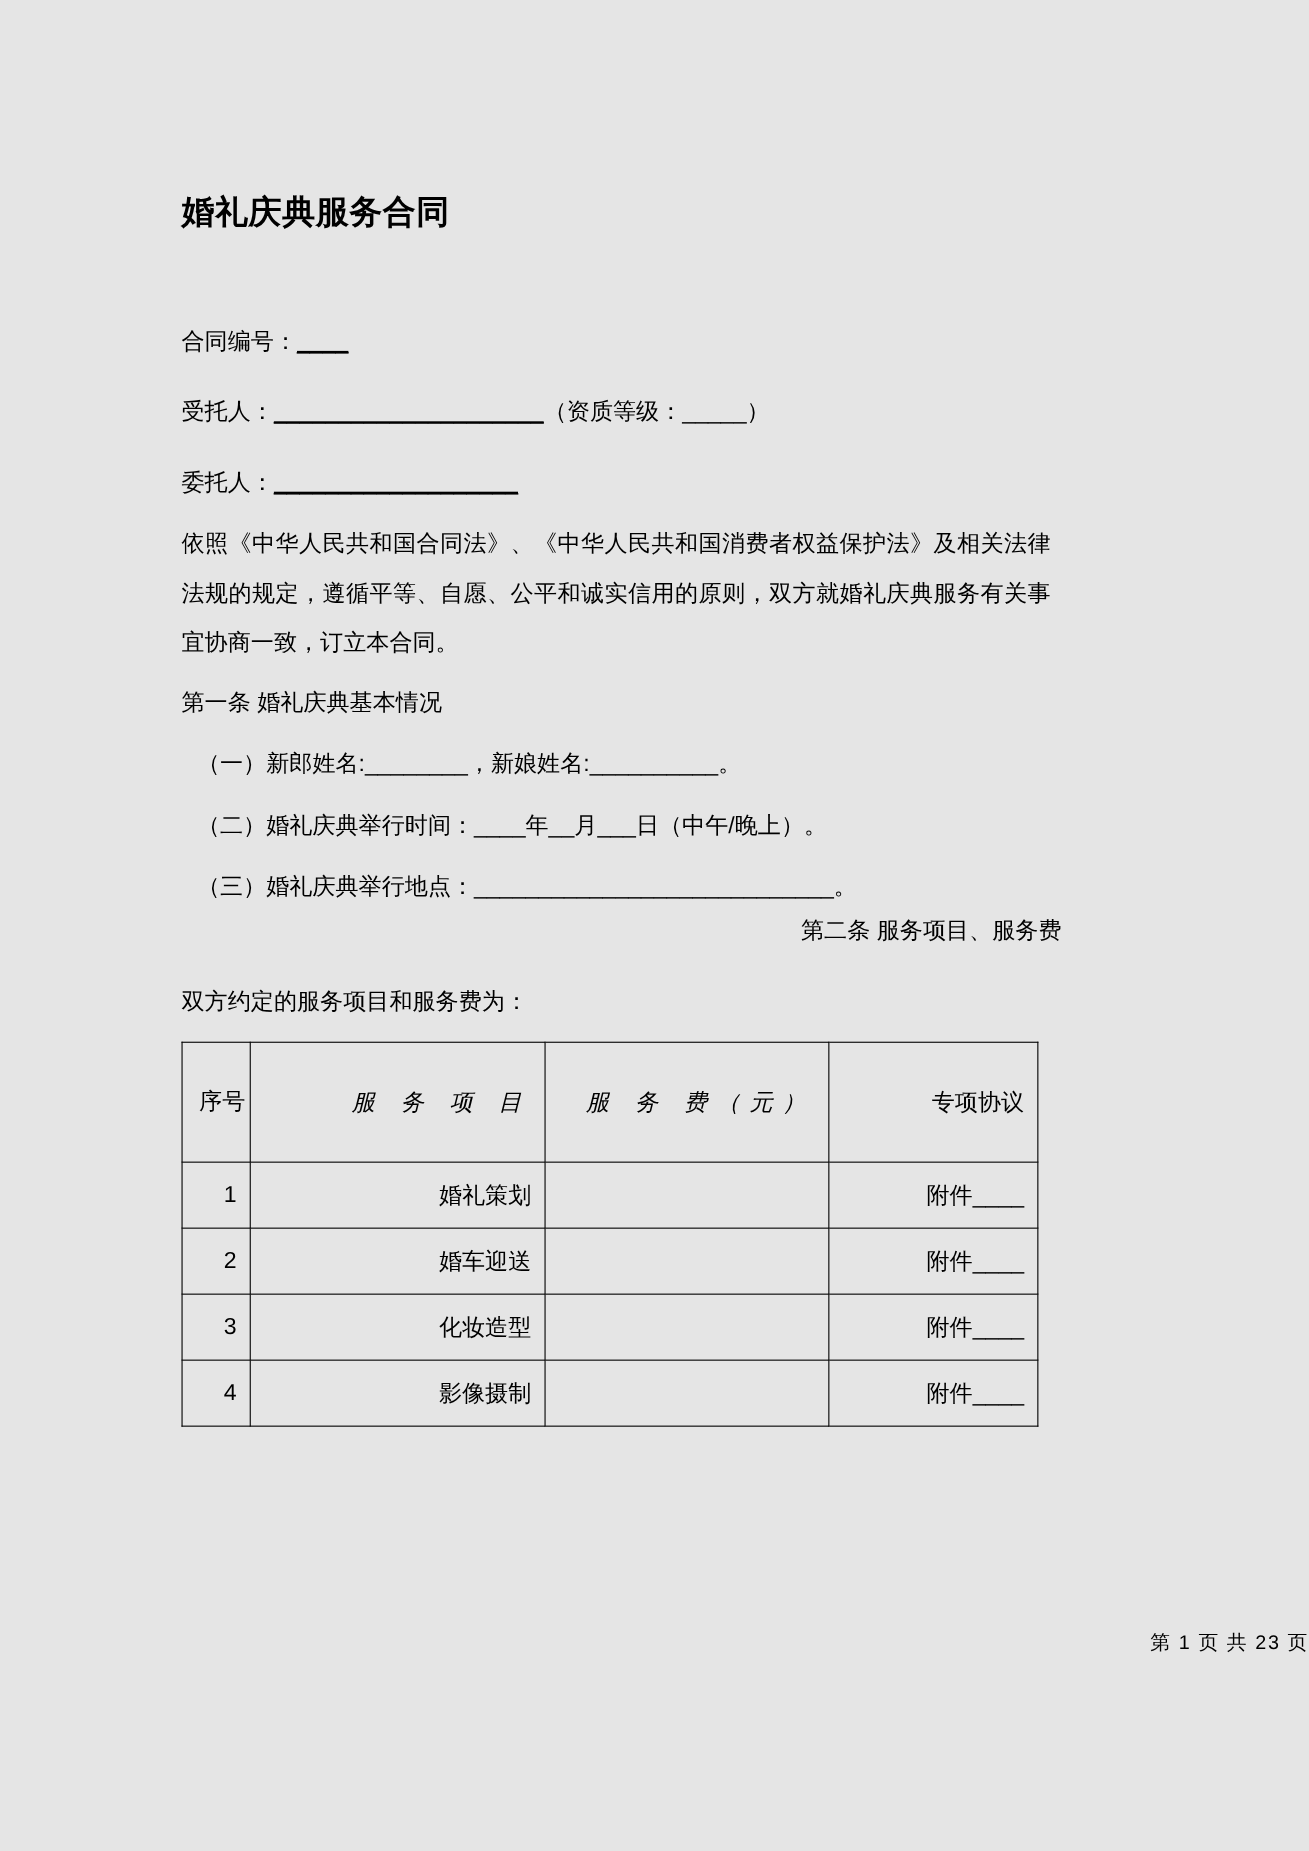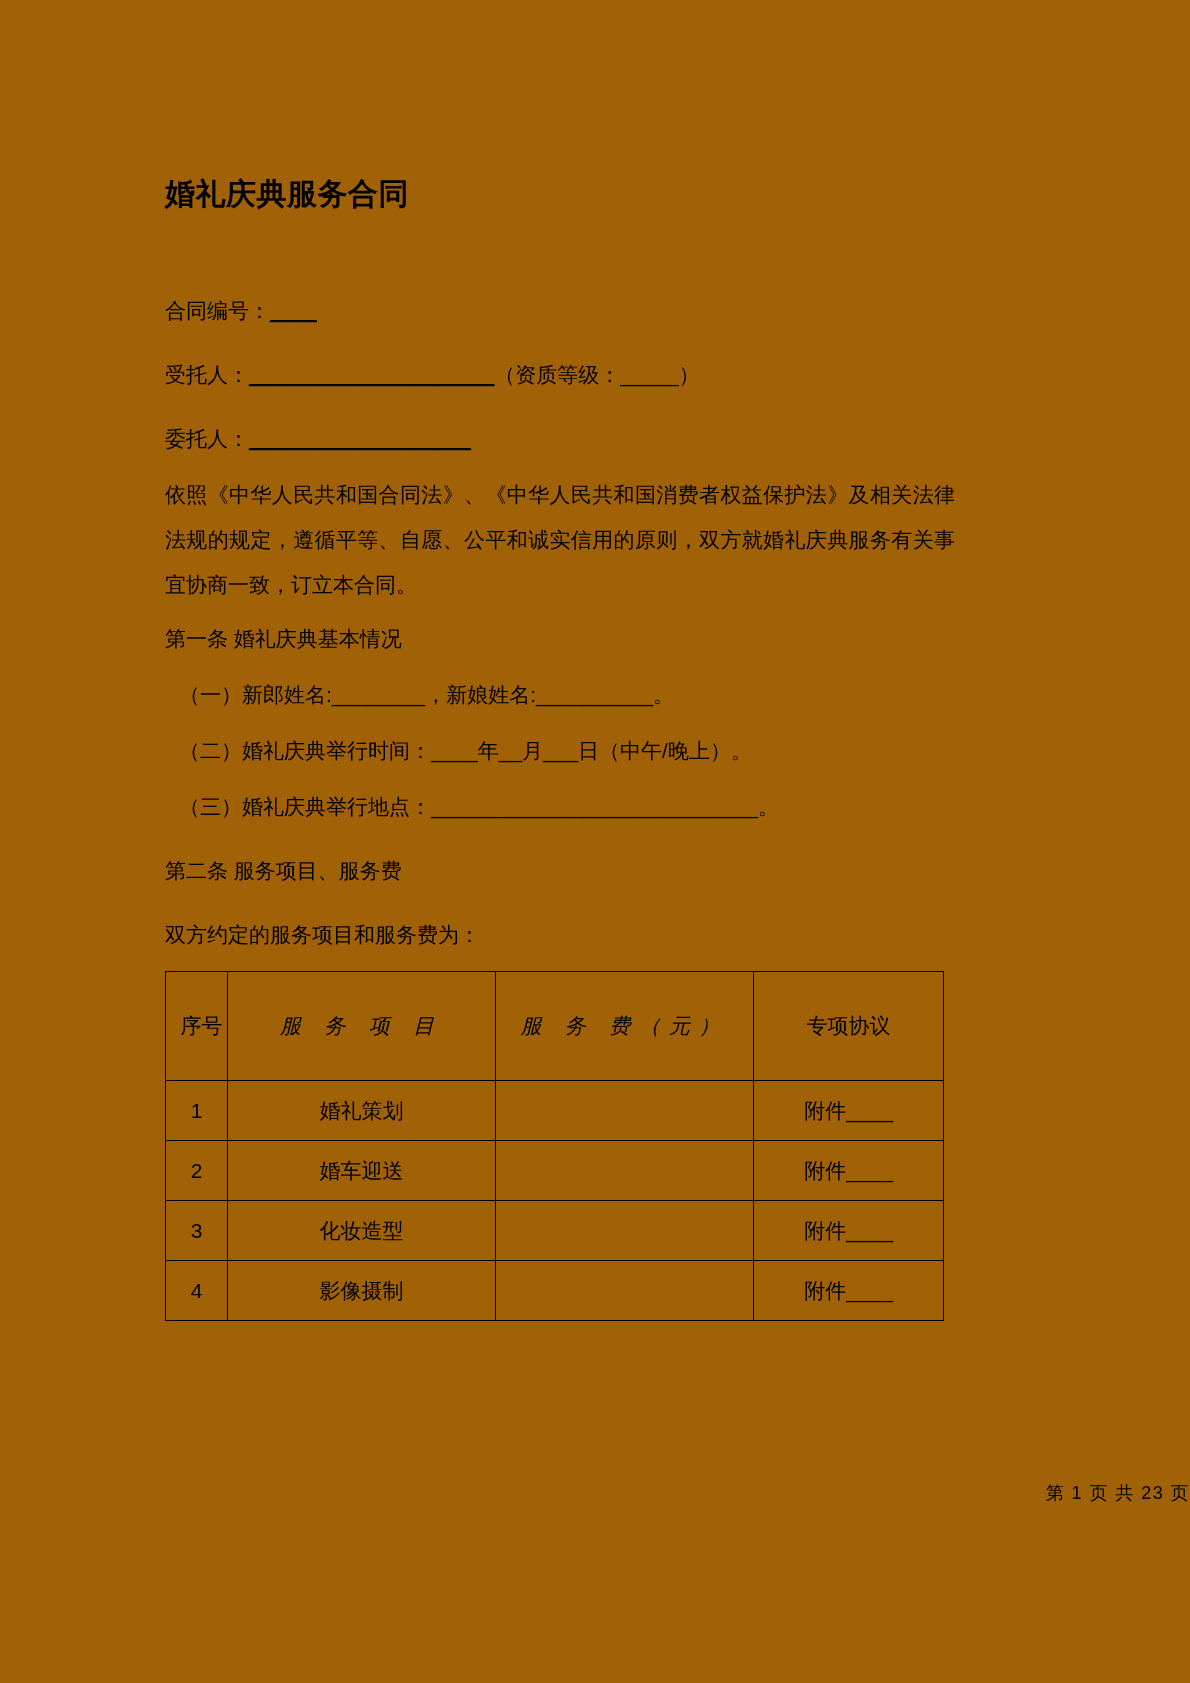--- a/index.html
+++ b/index.html
@@ -8,21 +8,21 @@
     background: #ffffff;
   }
   body {
     font-family: "Liberation Sans", "DejaVu Sans", sans-serif;
     color: #000000;
   }
   .page {
     position: relative;
     width: 1190px;
     height: 1683px;
-    background: #a16207;
+    background: #e5e5e5;
     box-sizing: border-box;
     padding: 0;
     overflow: hidden;
   }
   .content {
     position: absolute;
     left: 165px;
     top: 0;
     width: 800px;
   }
@@ -59,38 +59,39 @@
   .sub-item {
     font-size: 21px;
     line-height: 1.0;
     margin-top: 35px;
     padding-left: 14px;
     white-space: nowrap;
   }
   .clause-head2 {
     font-size: 21px;
     line-height: 1.0;
-    margin-top: 43px;
+    margin-top: 19px;
+    text-align: right;
   }
   .lead-in {
     font-size: 21px;
     line-height: 1.0;
     margin-top: 43px;
   }
   table.svc {
     border-collapse: collapse;
     margin-top: 26px;
     width: 778px;
     table-layout: fixed;
   }
   table.svc td, table.svc th {
     border: 1.6px solid #000000;
     font-size: 21px;
     font-weight: normal;
-    text-align: center;
+    text-align: right;
     vertical-align: middle;
     padding: 0 12px;
   }
   .col-seq { width: 62px; }
   .col-item { width: 268px; }
   .col-fee { width: 258px; }
   .col-annex { width: 190px; }
   .hdr-row td { height: 108px; }
   .hdr-seq {
     line-height: 1.45;

